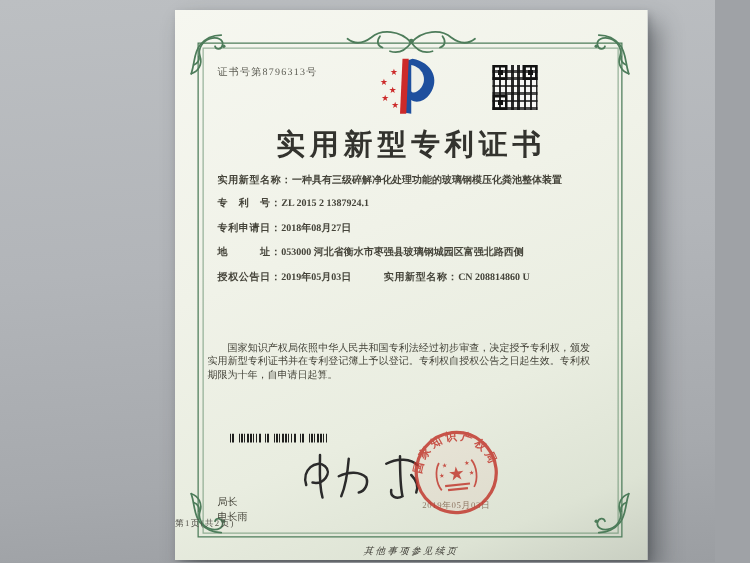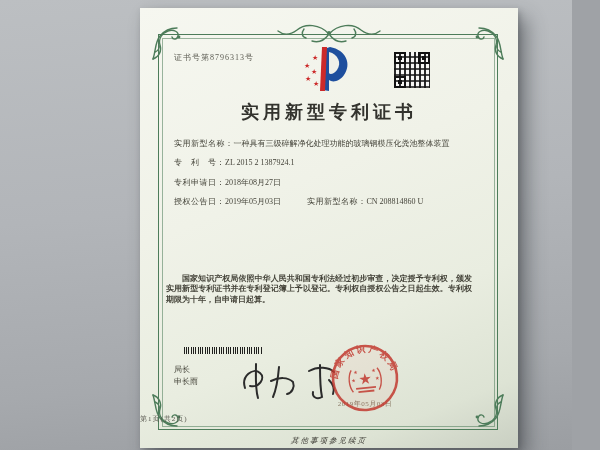--- a/index.html
+++ b/index.html
@@ -28,32 +28,32 @@
   .logo{position:absolute;left:50%;top:36px;transform:translateX(-50%);}
   .qr{position:absolute;right:88px;top:44px;width:36px;height:36px;background-color:#f7f7f5;
       background-image:
         repeating-linear-gradient(90deg,rgba(20,20,20,.9) 0 2px,transparent 2px 5px),
         repeating-linear-gradient(0deg,rgba(20,20,20,.75) 0 2px,transparent 2px 6px);
   }
   .qr i{position:absolute;width:12px;height:12px;box-sizing:border-box;border:2.5px solid #111;
         background:#111;background-clip:content-box;padding:2px;}
   .qr .tl{left:0;top:0;} .qr .tr{right:0;top:0;} .qr .bl{left:0;bottom:0;}
   .title{position:absolute;left:0;right:0;top:92px;text-align:center;
-         font-size:18px;font-weight:bold;letter-spacing:4px;color:#33332e;}
+         font-size:23px;font-weight:bold;letter-spacing:4px;color:#33332e;}
   .fields{position:absolute;left:34px;top:130px;width:290px;}
-  .frow{height:19.4px;font-size:8px;color:#45443a;white-space:nowrap;}
+  .frow{height:19.4px;font-size:8px;color:#45443a;white-space:nowrap;font-weight:bold;}
   .frow .lbl{letter-spacing:.5px;}
   .grantrow .gap{display:inline-block;width:26px;}
   .paras{position:absolute;left:26px;top:266px;width:306px;font-size:8px;line-height:1.3;
-         color:#45443a;text-align:justify;font-weight:bold;}
+         color:#45443a;text-align:justify;}
   .paras p{margin:0;text-indent:2em;}
   .barcode{position:absolute;left:44px;top:339px;width:78px;height:7px;
     background:
       repeating-linear-gradient(90deg,#20201e 0 1px,transparent 1px 2px,#20201e 2px 3.5px,transparent 3.5px 4.5px,#20201e 4.5px 5px,transparent 5px 7px);}
-  .chief{position:absolute;left:34px;top:356px;font-size:8px;color:#45443a;line-height:12px;}
+  .chief{position:absolute;left:34px;top:388px;font-size:8px;color:#45443a;line-height:12px;}
   .sig{position:absolute;left:92px;top:350px;}
   .sealdate{position:absolute;left:182px;top:391px;width:86px;text-align:center;
             font-size:7px;color:#8a7a66;letter-spacing:.5px;z-index:1;}
   .seal{position:absolute;left:190px;top:335px;z-index:2;opacity:.85;transform:rotate(-6deg);}
   .pageinfo{position:absolute;left:0;right:0;top:406px;font-size:7px;
             letter-spacing:1px;color:#55544c;}
   .footnote{position:absolute;left:0;right:0;top:428px;text-align:center;font-size:7.5px;
             letter-spacing:2px;color:#3d3c35;font-style:italic;transform:skewX(-6deg);}
   svg{display:block;}
 </style>
@@ -135,20 +135,23 @@
 
     <div class="fields">
       <div class="frow">
         <span class="lbl">实用新型名称：</span><span class="val">一种具有三级碎解净化处理功能的玻璃钢模压化粪池整体装置</span>
       </div>
       <div class="frow">
         <span class="lbl">专　利　号：</span><span class="val">ZL 2015 2 1387924.1</span>
       </div>
       <div class="frow">
         <span class="lbl">专利申请日：</span><span class="val">2018年08月27日</span>
+      </div>
+      <div class="frow">
+        <span class="lbl">地　　　址：</span><span class="val">053000 河北省衡水市枣强县玻璃钢城园区富强北路西侧</span>
       </div>
       <div class="frow grantrow">
         <span class="lbl">授权公告日：</span><span class="val">2019年05月03日</span><span class="gap"></span><span class="lbl">实用新型名称：</span><span class="val">CN 208814860 U</span>
       </div>
     </div>
 
     <div class="paras">
       <p>国家知识产权局依照中华人民共和国专利法经过初步审查，决定授予专利权，颁发实用新型专利证书并在专利登记簿上予以登记。专利权自授权公告之日起生效。专利权期限为十年，自申请日起算。</p>
     </div>
 

